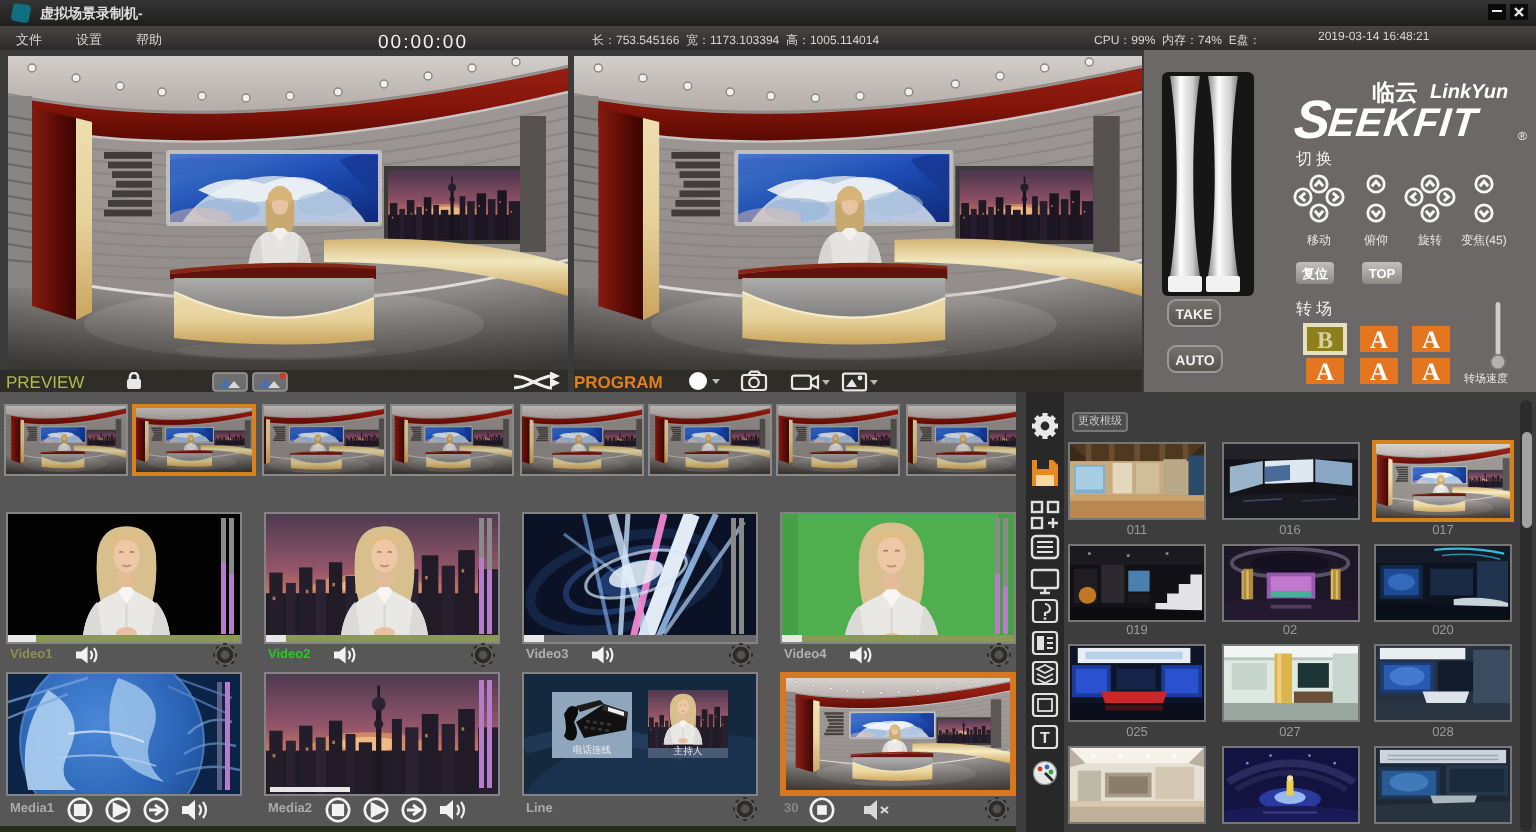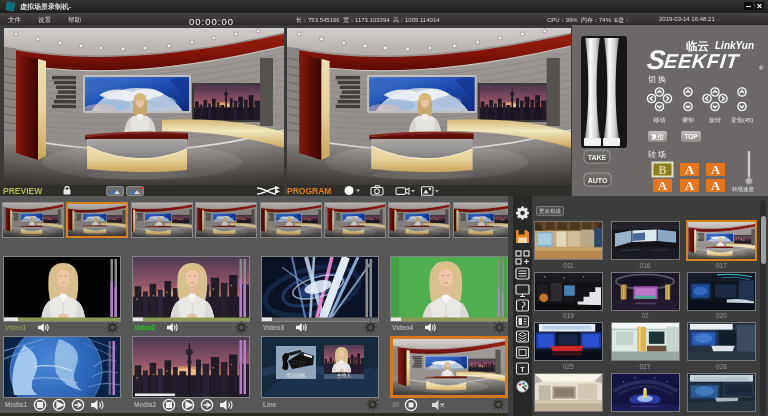--- a/index.html
+++ b/index.html
@@ -12,21 +12,21 @@
 #statusbar span{position:absolute;top:3px;white-space:nowrap}
 #timer{position:absolute;left:189px;top:1px;font-size:9.5px;color:#f0f0f0;letter-spacing:1px}
 #mon1,#mon2{position:absolute;top:28px;height:157px;background:#888}
 #mon1 svg,#mon2 svg{filter:brightness(0.96) contrast(1.04)}
 #mon1{left:4px;width:280px}
 #mon2{left:287px;width:284px}
 #panel{position:absolute;left:572px;top:25px;width:196px;height:171px;background:#6b6867}
 .bar{position:absolute;top:185px;height:11px;background:#2e2d28}
 #pvbar{left:0px;width:284px}
 #pgbar{left:287px;width:284px}
-#pvbar .lbl{position:absolute;left:3px;top:1px;font-size:8.5px;font-weight:bold;color:#b3b94e}
+#pvbar .lbl{position:absolute;left:3px;top:1px;font-size:8.5px;font-weight:normal;color:#b3b94e}
 #pgbar .lbl{position:absolute;left:0px;top:1px;font-size:8.5px;font-weight:bold;color:#e2801e}
 #bottom{position:absolute;left:0;top:196px;width:768px;height:220px;background:#575757}
 #rpanel{position:absolute;left:508px;top:196px;width:260px;height:220px;background:#3d3d3d}
 #toolcol{position:absolute;left:513px;top:196px;width:19px;height:220px;background:#282828}
 .thumbstrip{position:absolute;top:202px;width:62px;height:36px;background:#777;border:1px solid #8a8a8a}
 .thumbstrip svg{filter:brightness(0.85) saturate(1.15)}
 .vidpanel{position:absolute;top:256px;width:118px;height:66px;background:#000;border:1px solid #848484}
 .medpanel{position:absolute;top:336px;width:118px;height:62px;background:#123;border:1px solid #848484}
 .vlabel{position:absolute;top:324px;font-size:6.5px;color:#9a9a6a;font-weight:bold}
 .mlabel{position:absolute;top:401px;font-size:6.5px;color:#aaa;font-weight:bold}

